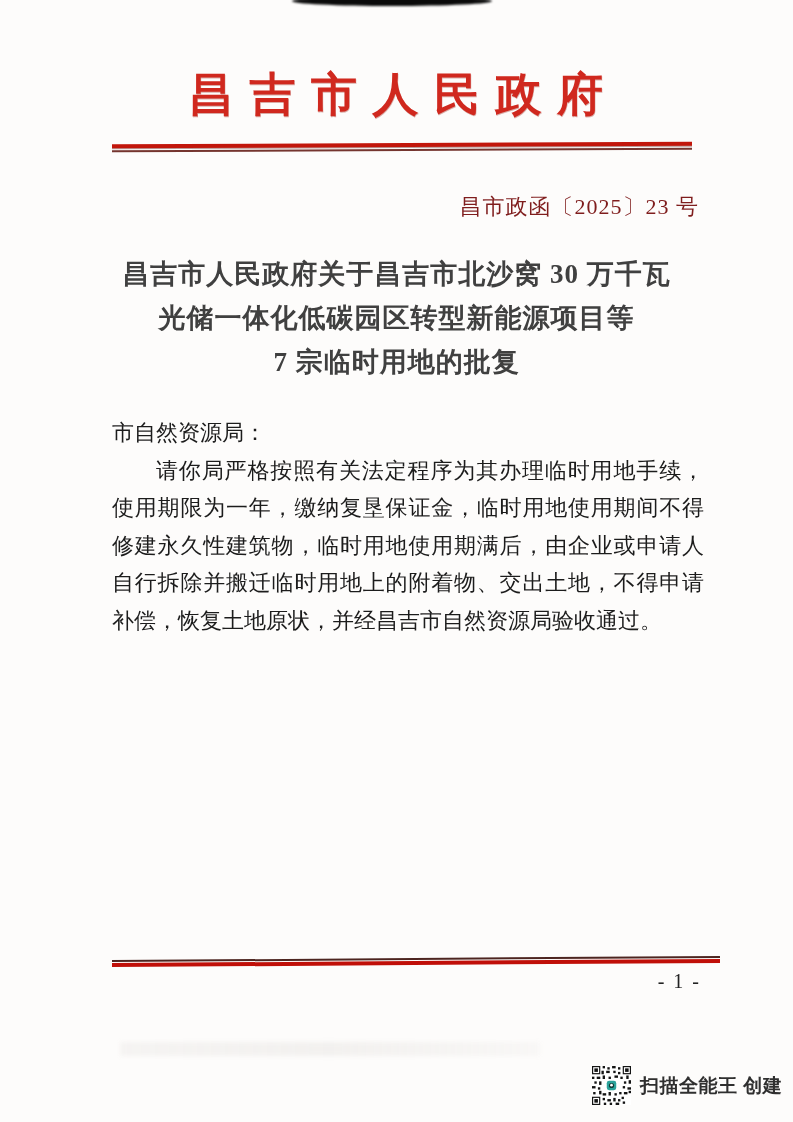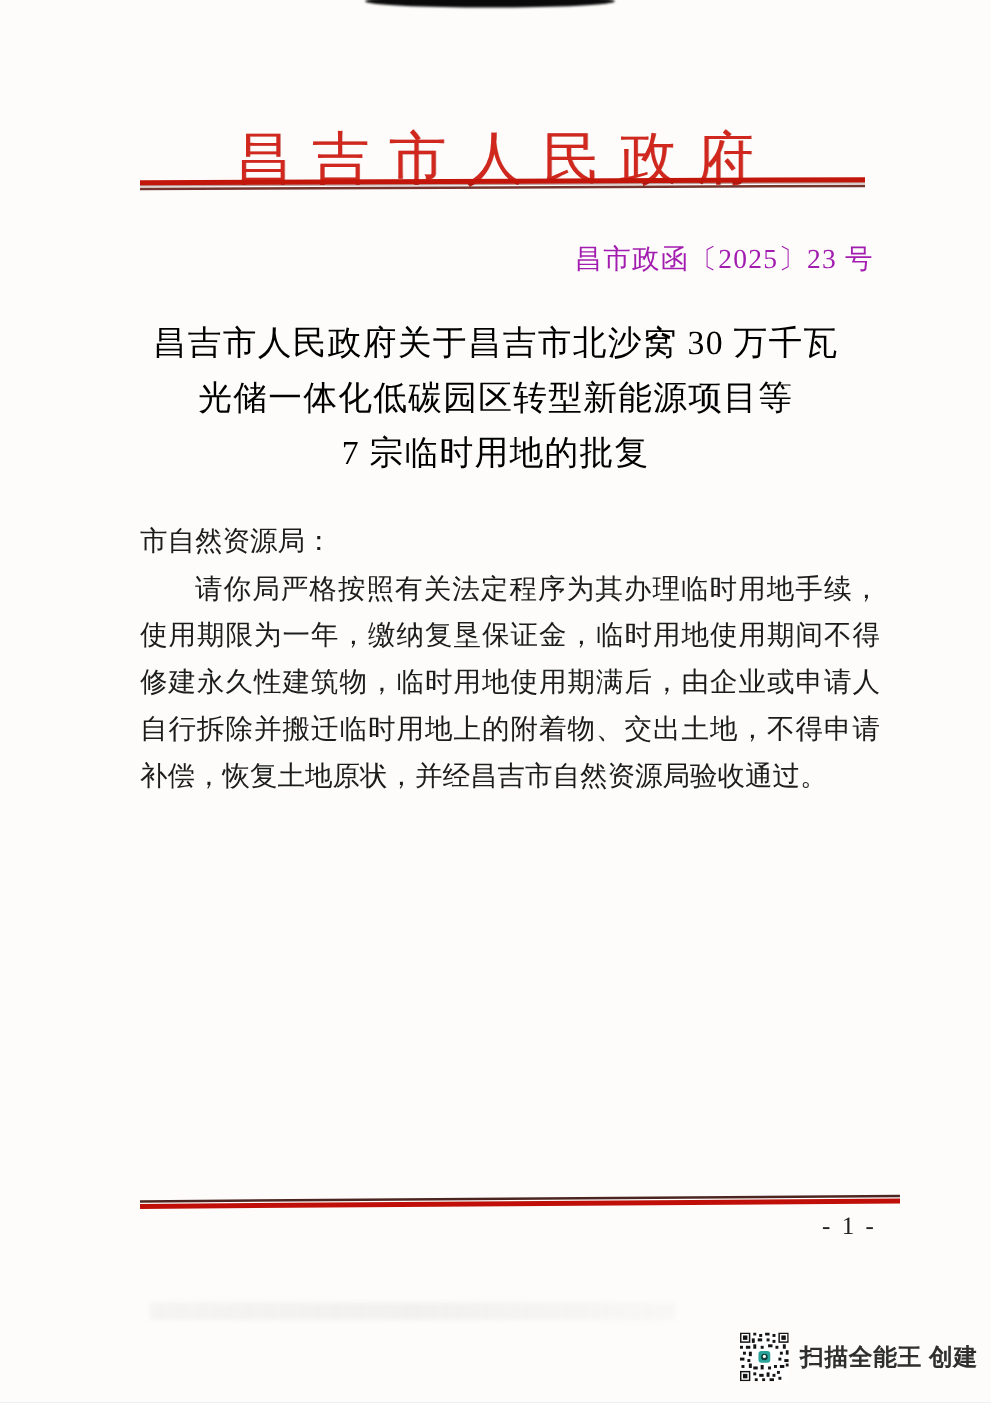--- a/index.html
+++ b/index.html
@@ -17,45 +17,45 @@
     position:absolute;top:-4px;left:292px;width:200px;height:10px;
     background:#0a0a0a;border-radius:50%;filter:blur(1px);
   }
   
   .noise-band{
     position:absolute;left:120px;top:1042px;width:420px;height:14px;
     background:linear-gradient(90deg,rgba(180,175,170,0.10),rgba(190,185,180,0.16),rgba(180,175,170,0.06));
     filter:blur(2px);
   }
   .agency{
-    position:absolute;top:96px;left:0;width:100%;
+    position:absolute;top:64px;left:0;width:100%;
     text-align:center;
-    font-size:46px;font-weight:normal;
+    font-size:46px;font-weight:bold;
     color:#d0281e;
     letter-spacing:2px;
     white-space:nowrap;
     text-shadow:0.5px 0.5px 0 rgba(150,20,10,0.35);
   }
   .header-rule{
     position:absolute;top:143px;left:112px;width:580px;height:9px;
     transform:rotate(-0.25deg);
   }
   .header-rule .thick{height:4px;background:#c2160b;box-shadow:0 1px 0 rgba(90,10,5,0.4);}
   .header-rule .gap{height:2px;}
   .header-rule .thin{height:2px;background:#5d120a;opacity:0.85;}
   .doc-number{
     position:absolute;top:192px;right:94px;
-    font-size:22px;letter-spacing:1px;color:#a21caf;
+    font-size:22px;letter-spacing:1px;color:#7f1d1d;
     white-space:nowrap;
   }
   .title{
     position:absolute;top:252px;left:60px;width:673px;
     text-align:center;
-    font-size:27px;font-weight:normal;line-height:44px;
-    color:#000000;
+    font-size:27px;font-weight:bold;line-height:44px;
+    color:#404040;
     letter-spacing:1px;
   }
   .body-text{
     position:absolute;top:414px;left:112px;width:592px;
     font-size:22px;line-height:37.5px;
     text-align:justify;
     color:#1c1c1c;
   }
   .body-text p{margin:0;text-indent:2em;}
   .body-text p.recipient{text-indent:0;}

